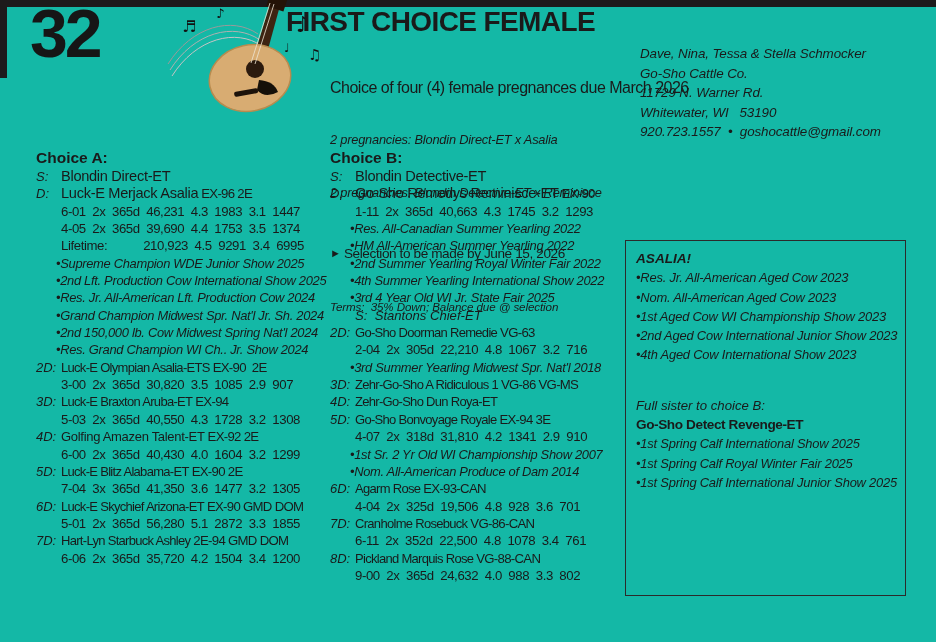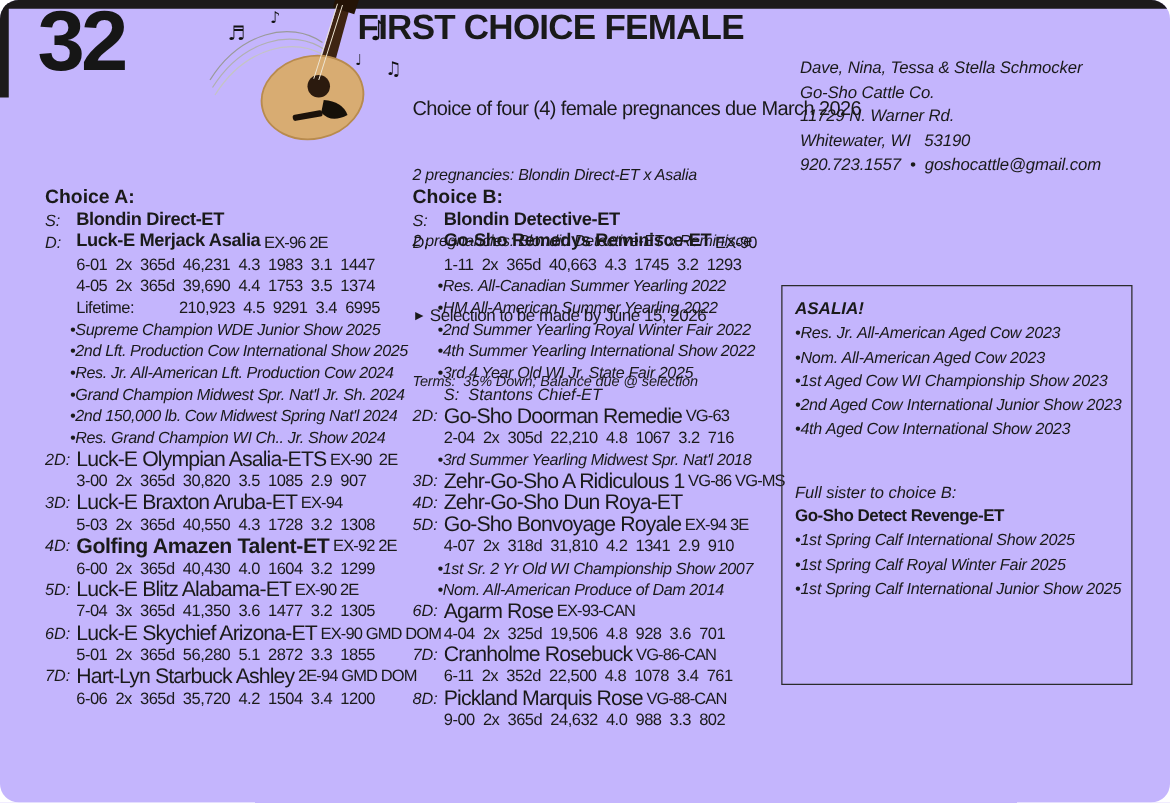--- a/index.html
+++ b/index.html
@@ -1,45 +1,45 @@
 <!DOCTYPE html>
 <html><head>
 <meta charset="utf-8">
 <style>
   html,body{margin:0;padding:0;background:#fff;}
-  #page{position:relative;width:936px;height:642px;background:#c4b5fd;overflow:hidden;
-        font-family:"Liberation Sans",sans-serif;color:#1a1a1a;border-radius:15px;}
+  #page{position:relative;width:936px;height:642px;background:#14b8a6;overflow:hidden;
+        font-family:"Liberation Sans",sans-serif;color:#1a1a1a;}
   .top-bar{position:absolute;left:0;top:0;width:936px;height:7px;background:#1d1a1b;}
   .corner-bar{position:absolute;left:0;top:0;width:7px;height:78px;background:#1d1a1b;}
   .lot{position:absolute;left:30px;top:-6px;font-size:68px;font-weight:800;letter-spacing:-3px;color:#161616;}
   .guitar{position:absolute;left:158px;top:0px;}
   .title{position:absolute;left:286px;top:6px;font-size:28px;font-weight:700;letter-spacing:-0.6px;white-space:nowrap;}
   .offer{position:absolute;left:330px;top:43px;width:305px;white-space:pre;}
   .offer .o1{font-size:16px;letter-spacing:-0.5px;line-height:17px;}
   .offer .o-it{font-style:italic;font-size:12.8px;letter-spacing:-0.2px;line-height:16.5px;}
   .offer .sel{font-size:13.6px;letter-spacing:-0.4px;line-height:18px;margin-top:7px;}
   .offer .sel .arrow{font-size:11px;vertical-align:1px;}
   .offer .terms{font-style:italic;font-size:11.6px;line-height:15px;letter-spacing:-0.1px;}
   .consignor{position:absolute;left:640px;top:44px;font-style:italic;font-size:13.4px;
              line-height:19.5px;white-space:pre;letter-spacing:-0.1px;}
   .col{position:absolute;top:148px;}
   .col-a{left:36px;width:290px;}
   .col-b{left:330px;width:298px;}
   .col-head{font-size:15.5px;font-weight:700;line-height:19px;margin-bottom:1px;}
   .line{line-height:17.35px;white-space:pre;}
   .line.anc{display:flex;}
   .line .lbl{font-style:italic;width:25px;flex:none;font-size:13px;}
-  .line .nm{font-size:17px;letter-spacing:-0.7px;}
-  .line.boldname .nm{font-weight:700;letter-spacing:-0.3px;}
+  .line .nm{font-size:13px;letter-spacing:-0.7px;}
+  .line.boldname .nm{font-weight:400;letter-spacing:-0.3px;}
   .line.big .nm{font-size:14.6px;}
   .line .sfx{letter-spacing:-0.7px;font-size:13.2px;}
   .line.prod{padding-left:25px;font-size:13.2px;letter-spacing:-0.4px;}
   .line.bullet{padding-left:20px;font-style:italic;font-size:12.9px;letter-spacing:-0.3px;}
   .line.subsire{padding-left:25px;font-style:italic;font-size:13.1px;}
-  .asalia-box{position:absolute;left:625px;top:228px;width:281px;height:320px;box-sizing:border-box;
+  .asalia-box{position:absolute;left:625px;top:240px;width:281px;height:356px;box-sizing:border-box;
               border:1.5px solid #2b2b2b;padding:8px 10px;}
   .asalia-box .bx-title{font-style:italic;font-weight:600;font-size:13.6px;line-height:19.3px;}
   .asalia-box .bx-bullet{font-style:italic;font-size:12.9px;line-height:19.3px;white-space:pre;letter-spacing:-0.2px;}
   .asalia-box .fs-label{font-style:italic;font-size:13.2px;line-height:19.3px;margin-top:31px;}
   .asalia-box .fs-name{font-weight:700;font-size:13.6px;letter-spacing:-0.4px;line-height:19.3px;}
 </style>
 </head>
 <body>
 
 <div id="page">

